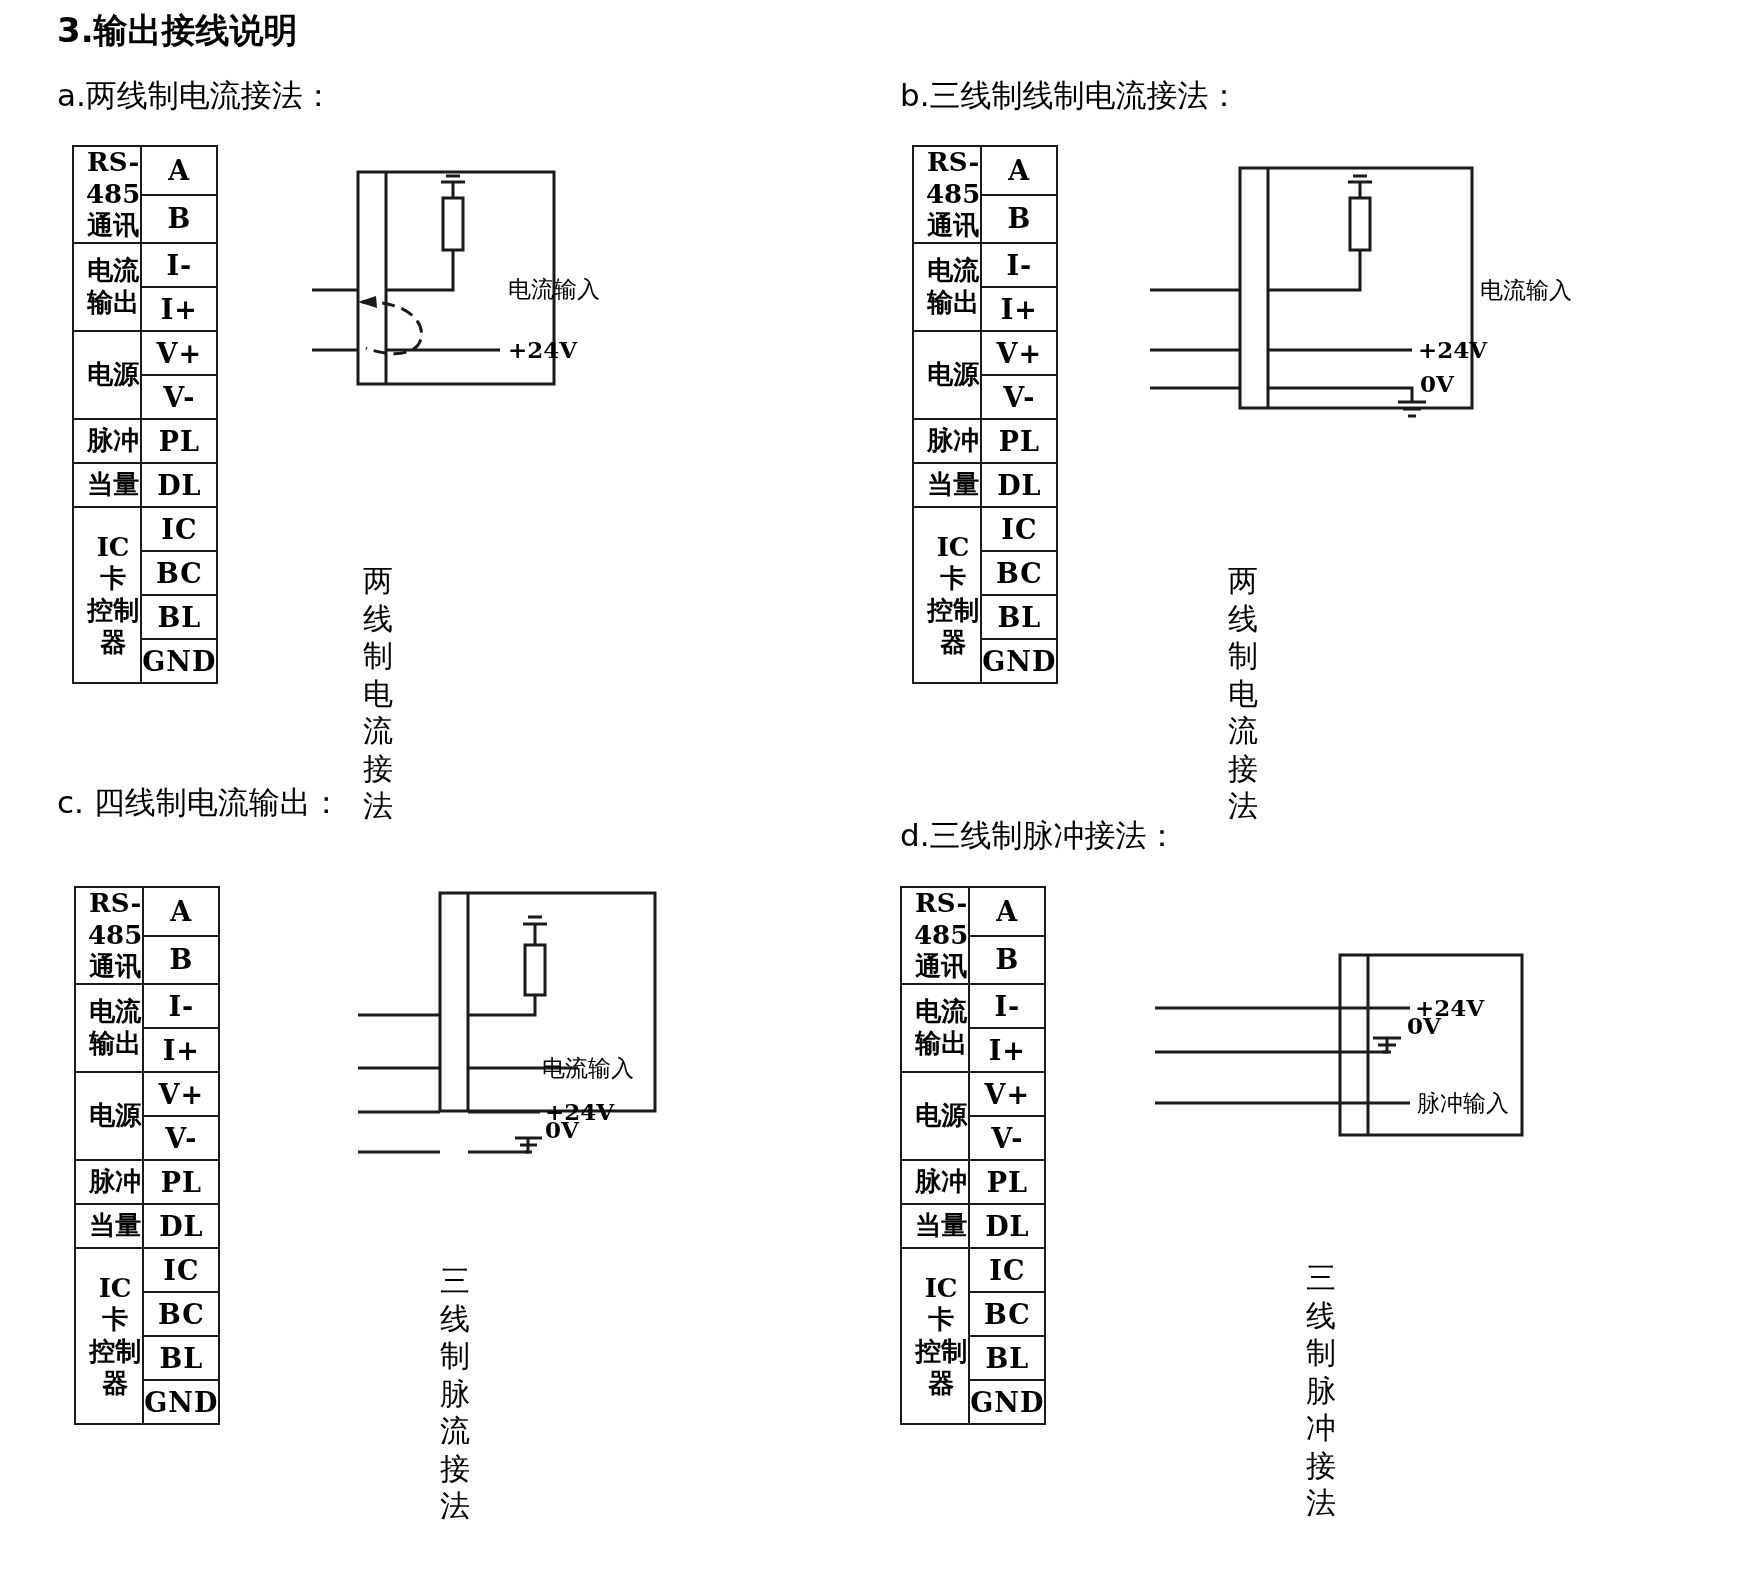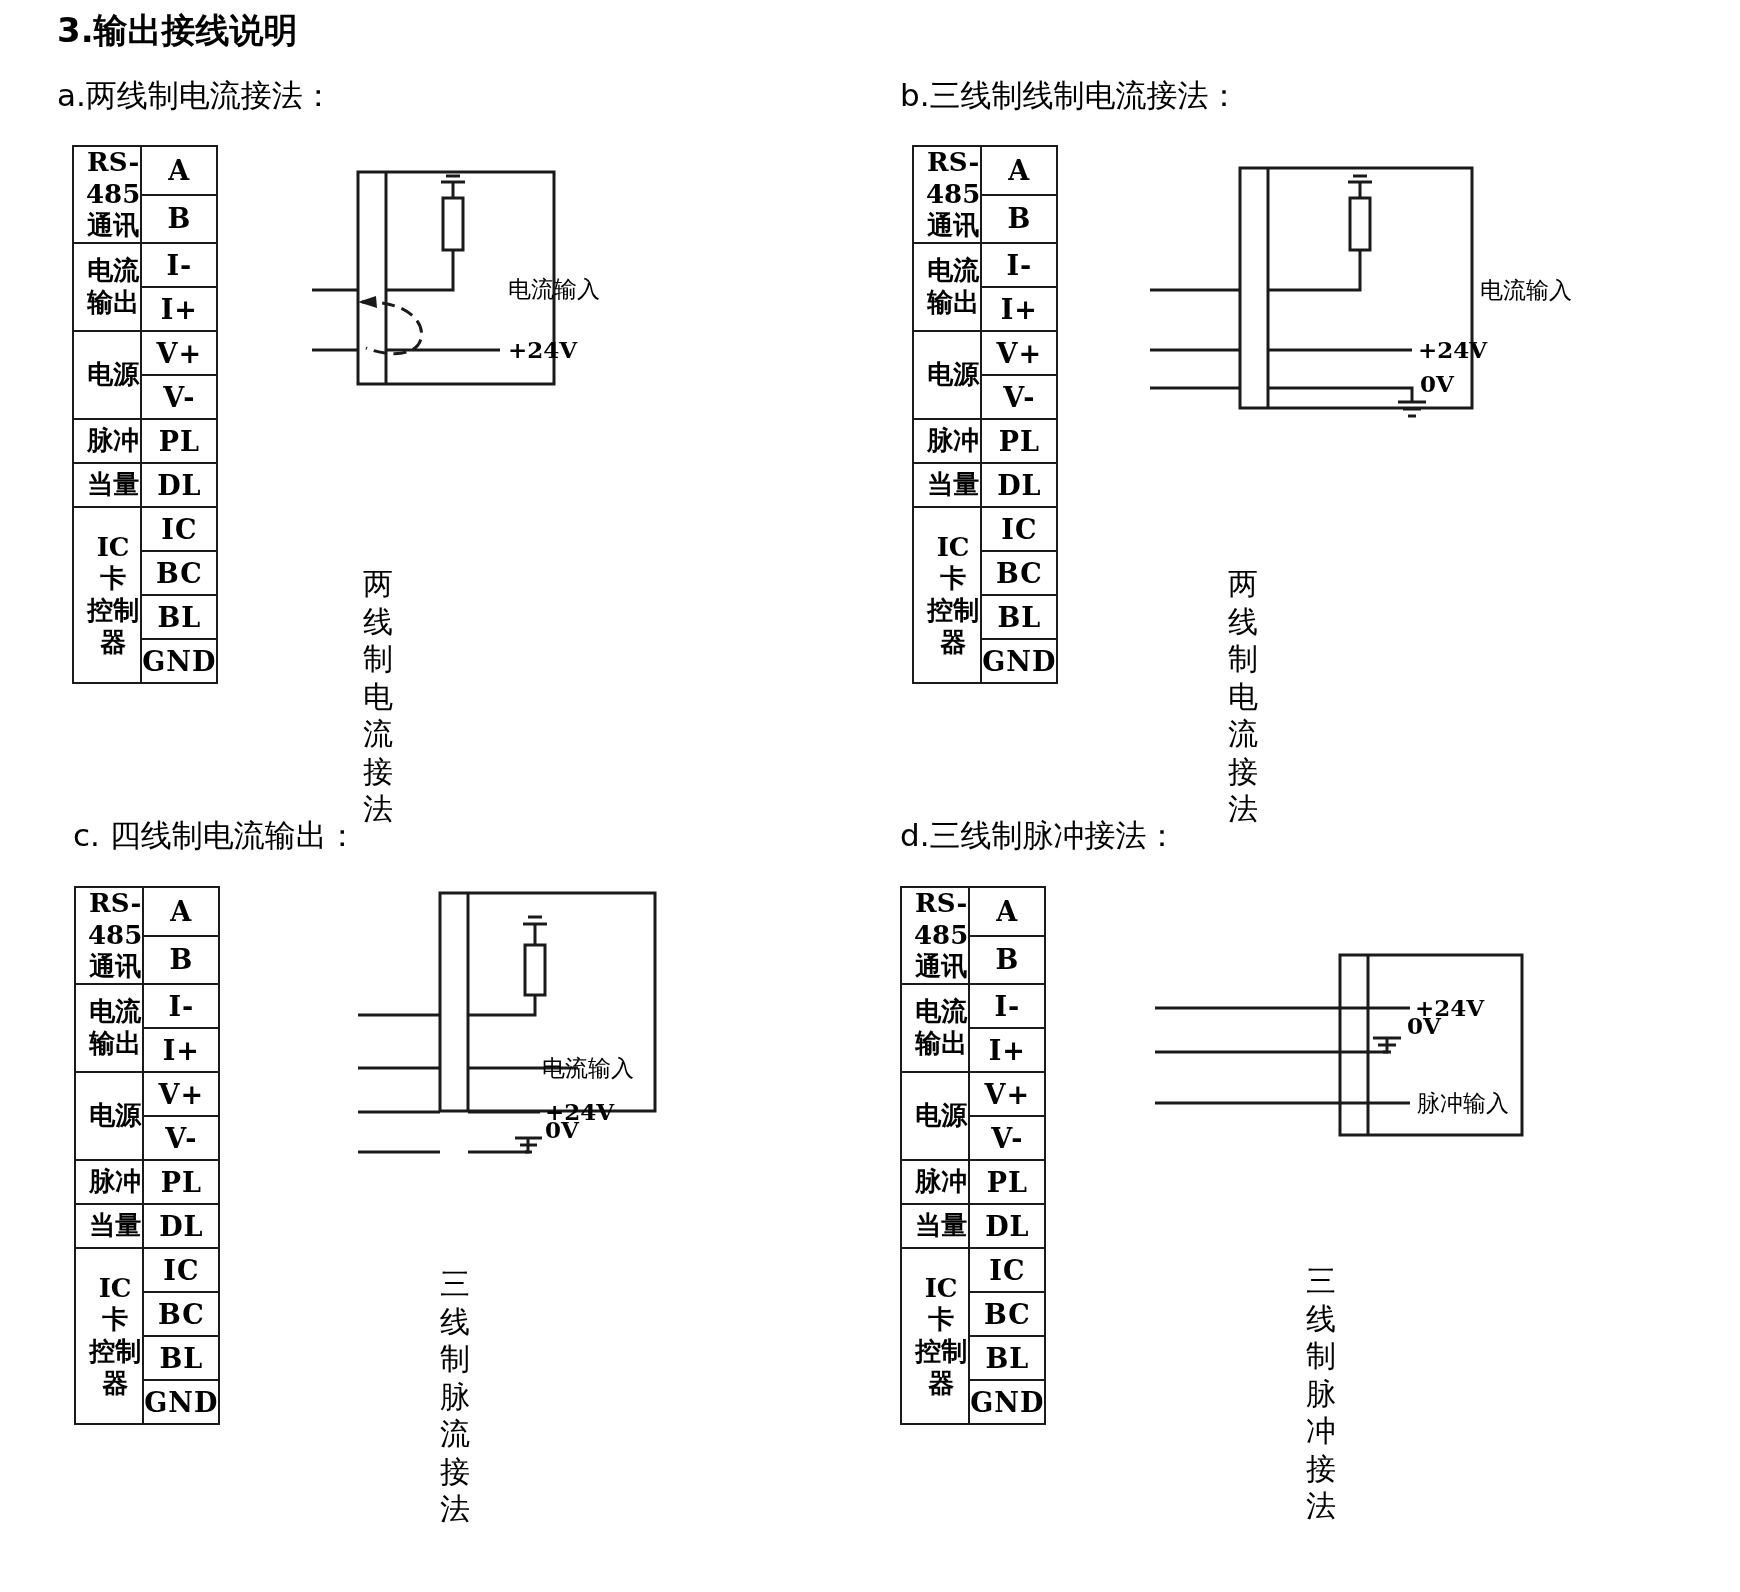--- a/index.html
+++ b/index.html
@@ -37,21 +37,21 @@
   }
   .term-table td.pin{
     width:100px;height:42px;font-size:27px;font-weight:bold;
     letter-spacing:1px;
   }
   .grp span{display:block;padding-left:12px;}
   
   .wire-svg{position:absolute;overflow:visible;}
   .cap{
     position:absolute;font-size:30px;line-height:1.25;
-    font-family:Liberation Sans, sans-serif;
+    font-family:Liberation Mono, monospace;
     font-weight:400;white-space:pre-line;
   }
   .sig{
     font-family:"DejaVu Serif","Liberation Serif",serif;
     font-size:23px;font-weight:bold;
   }
   .sig-cn{
     font-family:"DejaVu Sans","Liberation Sans",sans-serif;
     font-size:23px;font-weight:400;
   }
@@ -251,21 +251,21 @@
       <text class="sig-cn" x="330" y="158" fill="#000">电流输入</text>
       <text class="sig" x="268" y="218" fill="#000">+24V</text>
       <text class="sig" x="270" y="252" fill="#000">0V</text>
     </svg>
 
     <div class="cap" style="left:1228px;top:565px;">两线制电
 流接法</div>
   </div>
 
   <div class="panel">
-    <div class="panel-heading" style="left:57px;top:815px;margin-left:16px;">c. 四线制电流输出：</div>
+    <div class="panel-heading" style="left:57px;top:782px;">c. 四线制电流输出：</div>
 
     <table class="term-table" style="left:74px;top:886px;">
       <tbody>
           <tr>
         <td class="grp" rowspan="2">
           <span>RS-485</span>
           <span>通讯</span>
         </td>
         <td class="pin">A</td>
       </tr>

